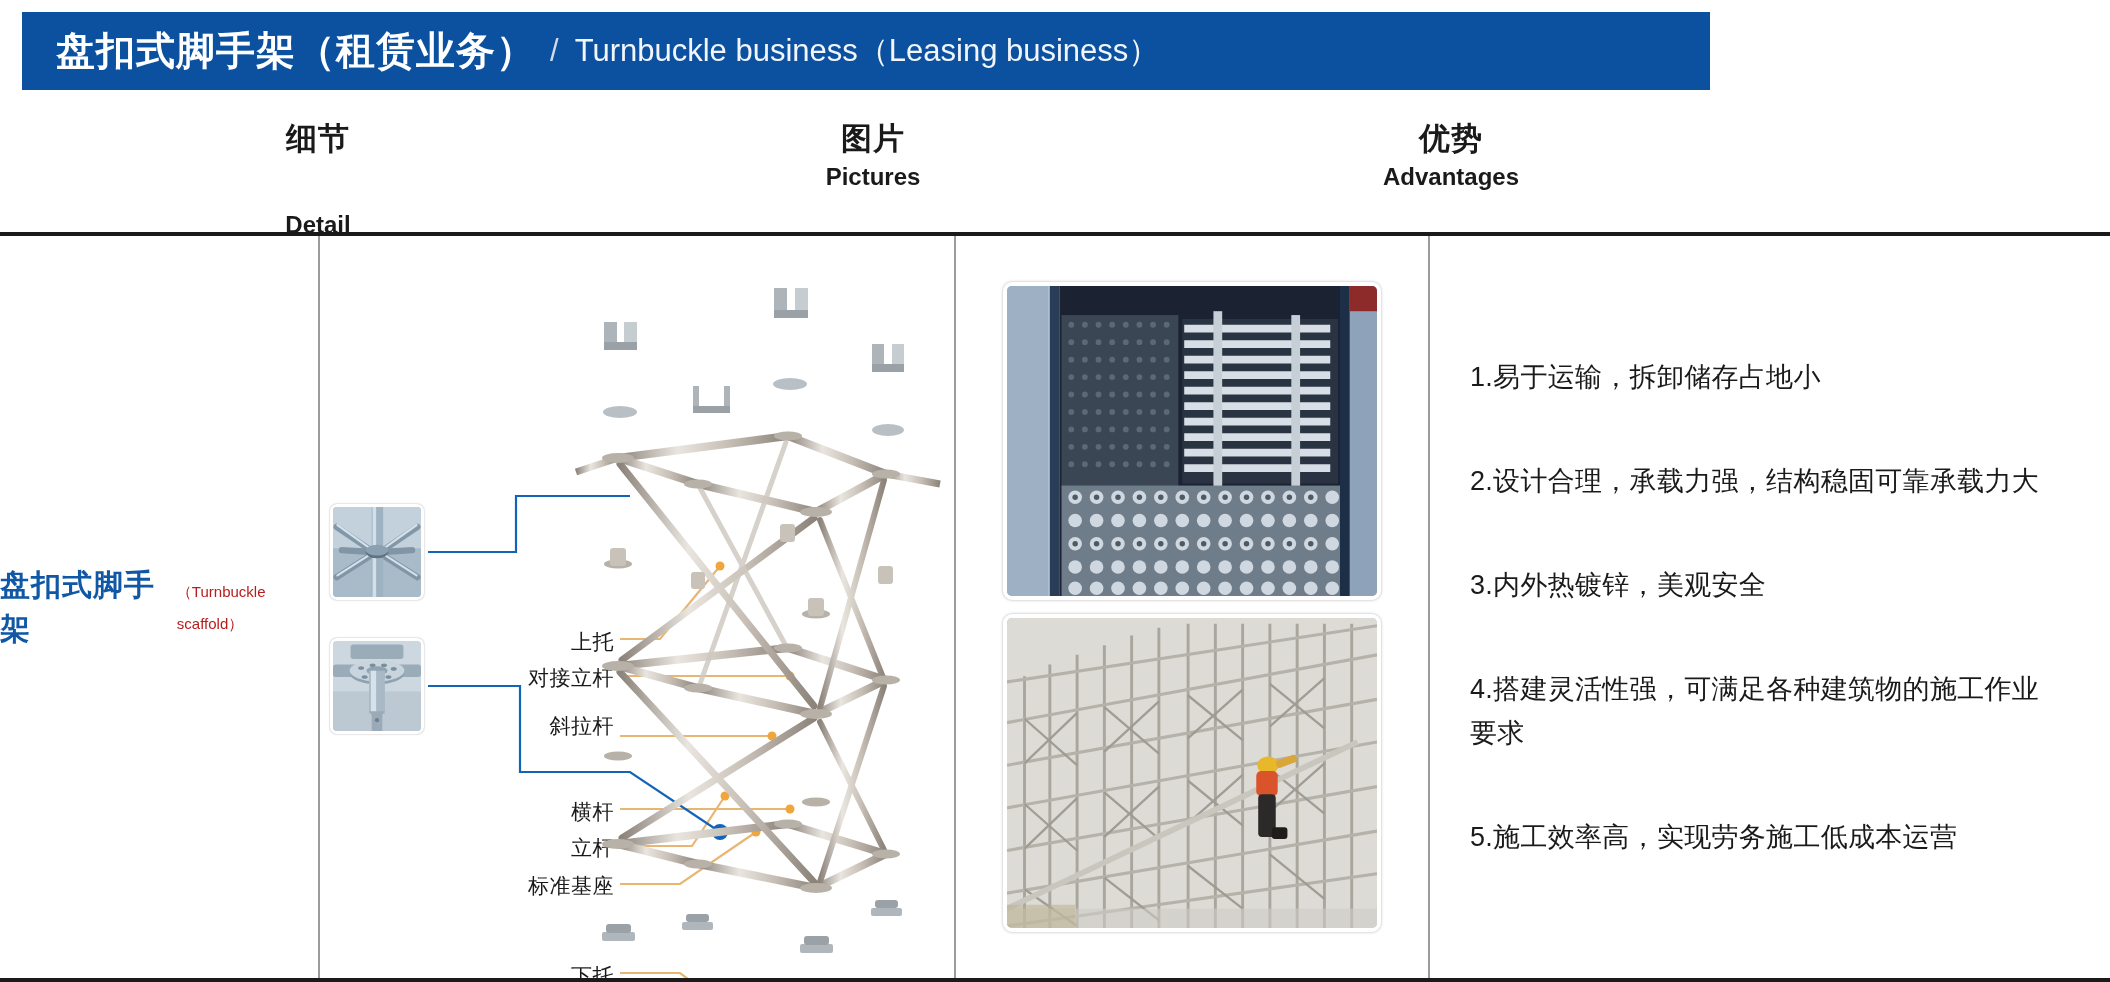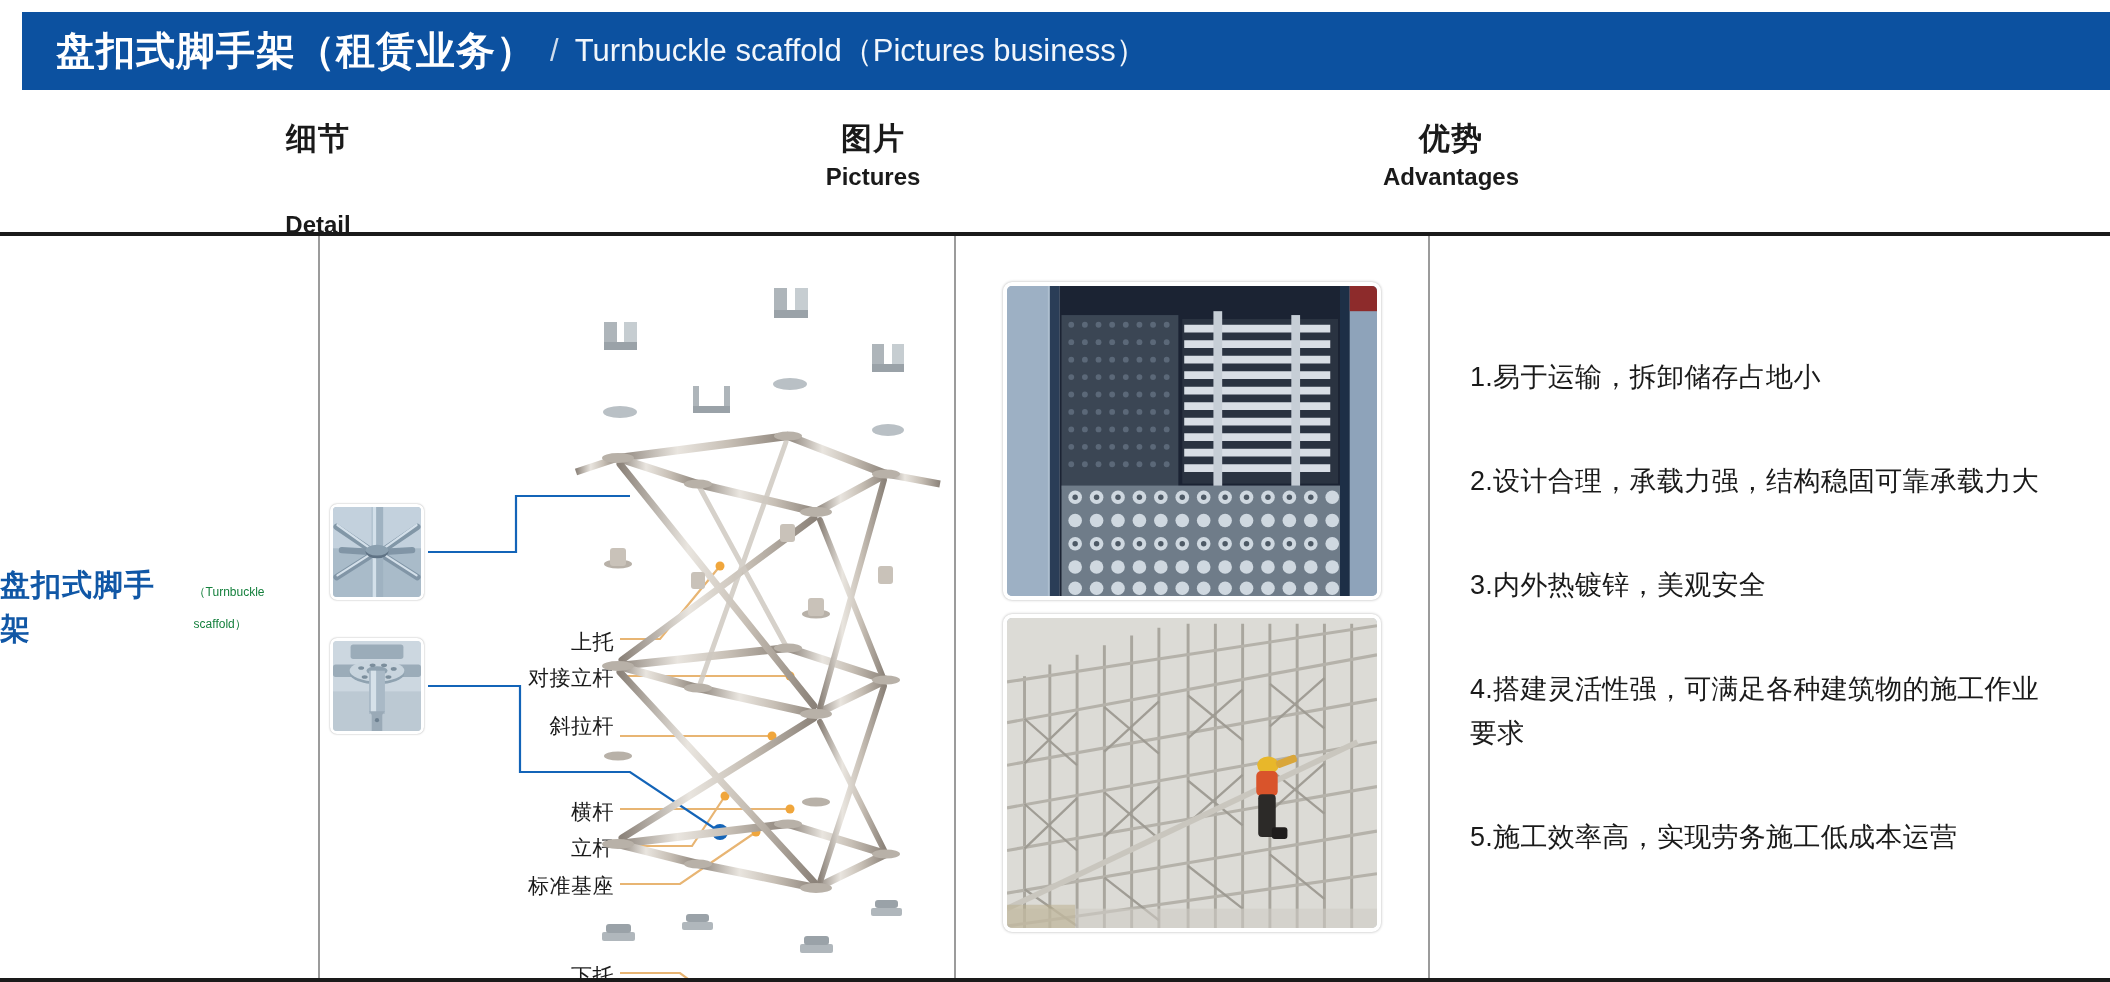--- a/index.html
+++ b/index.html
@@ -10,21 +10,21 @@
     font-family: "Liberation Sans", "DejaVu Sans", sans-serif;
     overflow: hidden;
     position: relative;
   }
 
   
   .title-bar {
     position: absolute;
     left: 22px;
     top: 12px;
-    width: 2088px;
+    width: 1688px;
     height: 78px;
     background: #0c51a0;
     display: flex;
     align-items: center;
     padding-left: 34px;
   }
   .title-cn {
     color: #ffffff;
     font-size: 39px;
     font-weight: bold;
@@ -119,22 +119,22 @@
     justify-content: center;
   }
   .cell-name .nm-cn {
     font-size: 30px;
     font-weight: bold;
     color: #1057a6;
     letter-spacing: 1px;
     line-height: 44px;
   }
   .cell-name .nm-en {
-    font-size: 12px;
-    color: #15803d;
+    font-size: 15px;
+    color: #b91c1c;
     line-height: 32px;
     margin-top: 2px;
     margin-left: 12px;
   }
 
   
   .cell-detail {
     position: absolute;
     left: 320px; top: 4px;
     width: 529px; height: 742px;
@@ -213,21 +213,21 @@
     margin: 30px 0;
     letter-spacing: .3px;
   }
 </style>
 </head>
 <body>
 
 <div class="title-bar">
   <span class="title-cn">盘扣式脚手架（租赁业务）</span>
   <span class="title-sep">/</span>
-  <span class="title-en">Turnbuckle scaffold（Pictures business）</span>
+  <span class="title-en">Turnbuckle business（Leasing business）</span>
 </div>
 
 <div class="col-headers">
   <div class="col-head ch-c1">
     <span class="cn">细节</span>
     <span class="en">Detail</span>
   </div>
   <div class="col-head ch-c2">
     <span class="cn">图片</span>
     <span class="en">Pictures</span>

